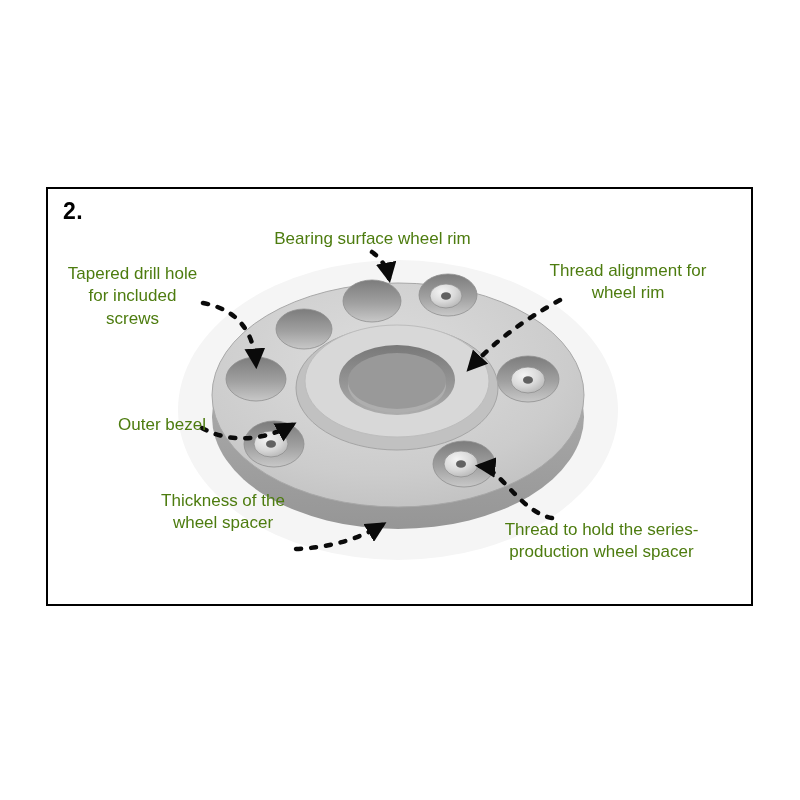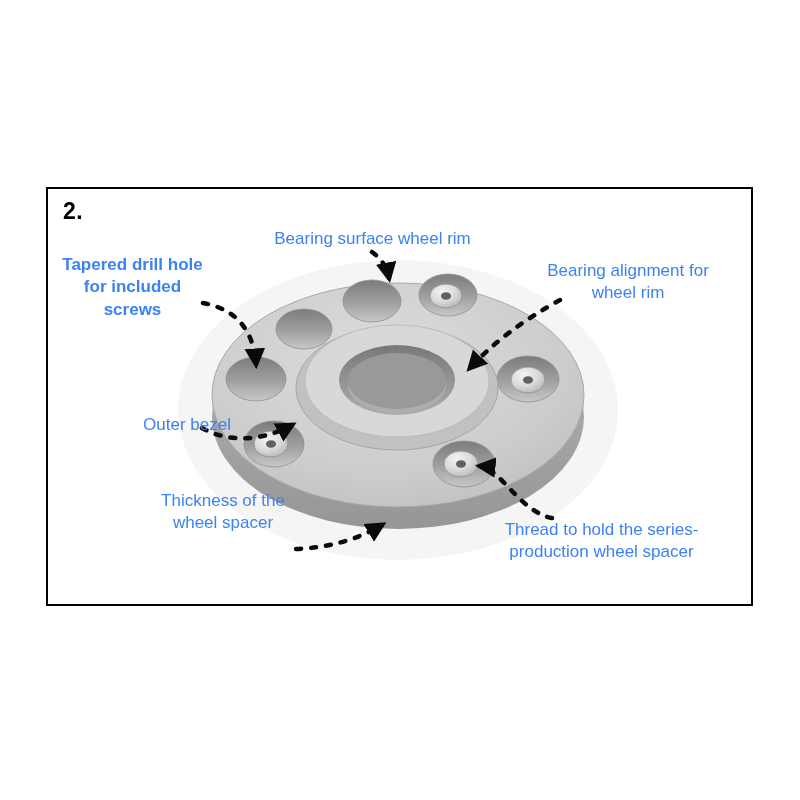--- a/index.html
+++ b/index.html
@@ -40,25 +40,25 @@
     top: 198px;
     font-size: 23px;
     font-weight: bold;
     letter-spacing: 0.5px;
   }
   .lbl {
     position: absolute;
     font-size: 17px;
     line-height: 1.32;
     text-align: center;
-    color: #3b82f6;
+    color: #4d7c0f;
   }
-  .lbl.left-align { text-align: center; margin-left: 36px; }
+  .lbl.left-align { text-align: right; }
   #lbl-bearing   { left: 260px; top: 228px; width: 225px; }
-  #lbl-tapered   { left: 60px;  top: 254px; width: 145px; font-weight: bold; }
+  #lbl-tapered   { left: 60px;  top: 263px; width: 145px; }
   #lbl-center    { left: 528px; top: 260px; width: 200px; }
   #lbl-bezel     { left: 96px;  top: 414px; width: 110px; }
   #lbl-thickness { left: 143px; top: 490px; width: 160px; }
   #lbl-thread    { left: 494px; top: 519px; width: 215px; }
 </style>
 </head>
 <body>
 
 <div class="canvas">
 
@@ -144,21 +144,21 @@
       <path d="M 552 518 C 520 512 500 468 480 466" marker-end="url(#ah)"></path>
     </g>
   </svg>
 
   <div class="step">2.</div>
 
   <div class="lbl" id="lbl-bearing">Bearing surface wheel rim</div>
 
   <div class="lbl" id="lbl-tapered">Tapered drill hole for included screws</div>
 
-  <div class="lbl" id="lbl-center">Bearing alignment for wheel rim</div>
+  <div class="lbl" id="lbl-center">Thread alignment for wheel rim</div>
 
   <div class="lbl left-align" id="lbl-bezel">Outer bezel</div>
 
   <div class="lbl" id="lbl-thickness">Thickness of the wheel spacer</div>
 
   <div class="lbl" id="lbl-thread">Thread to hold the series-production wheel spacer</div>
 
 </div>
 
 </body></html>

